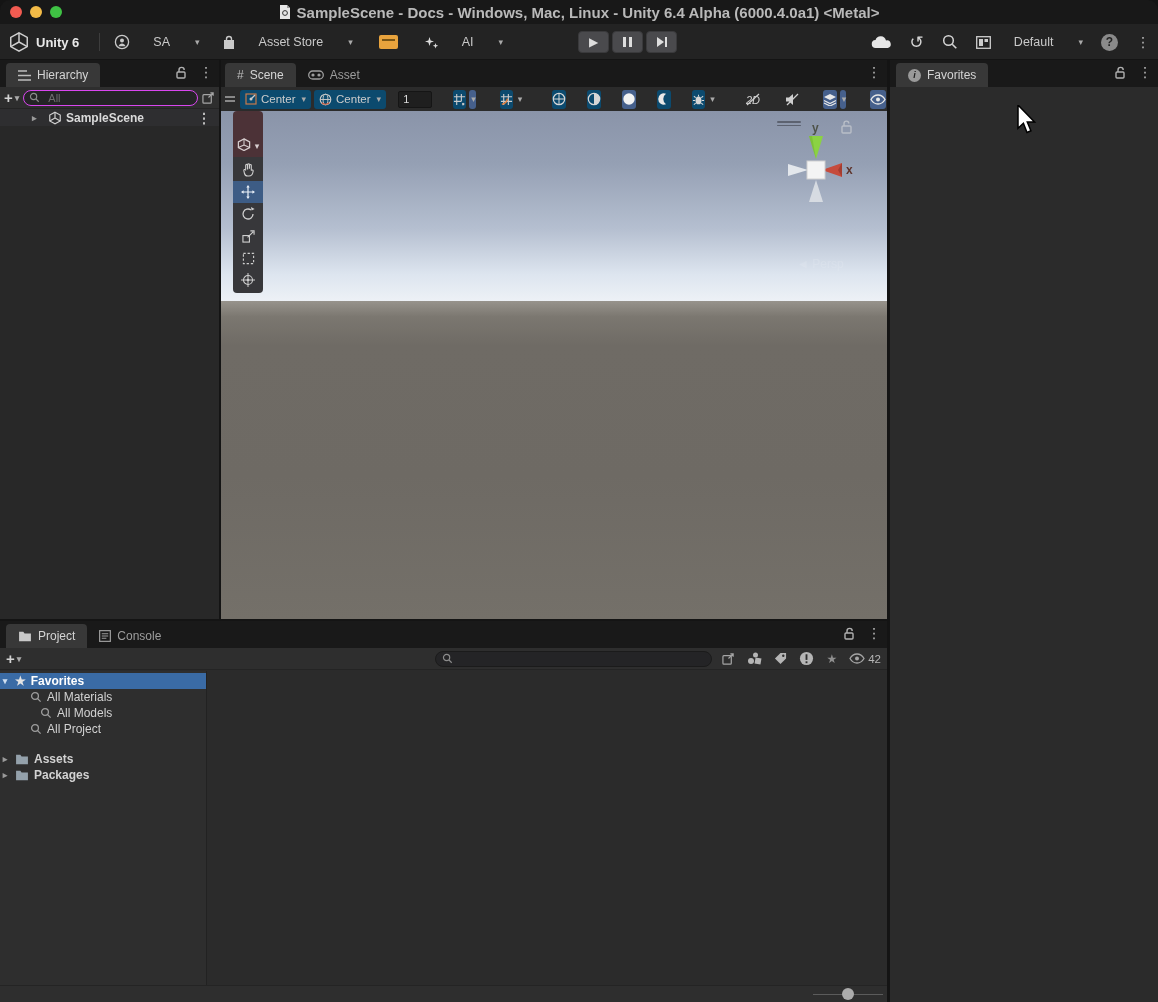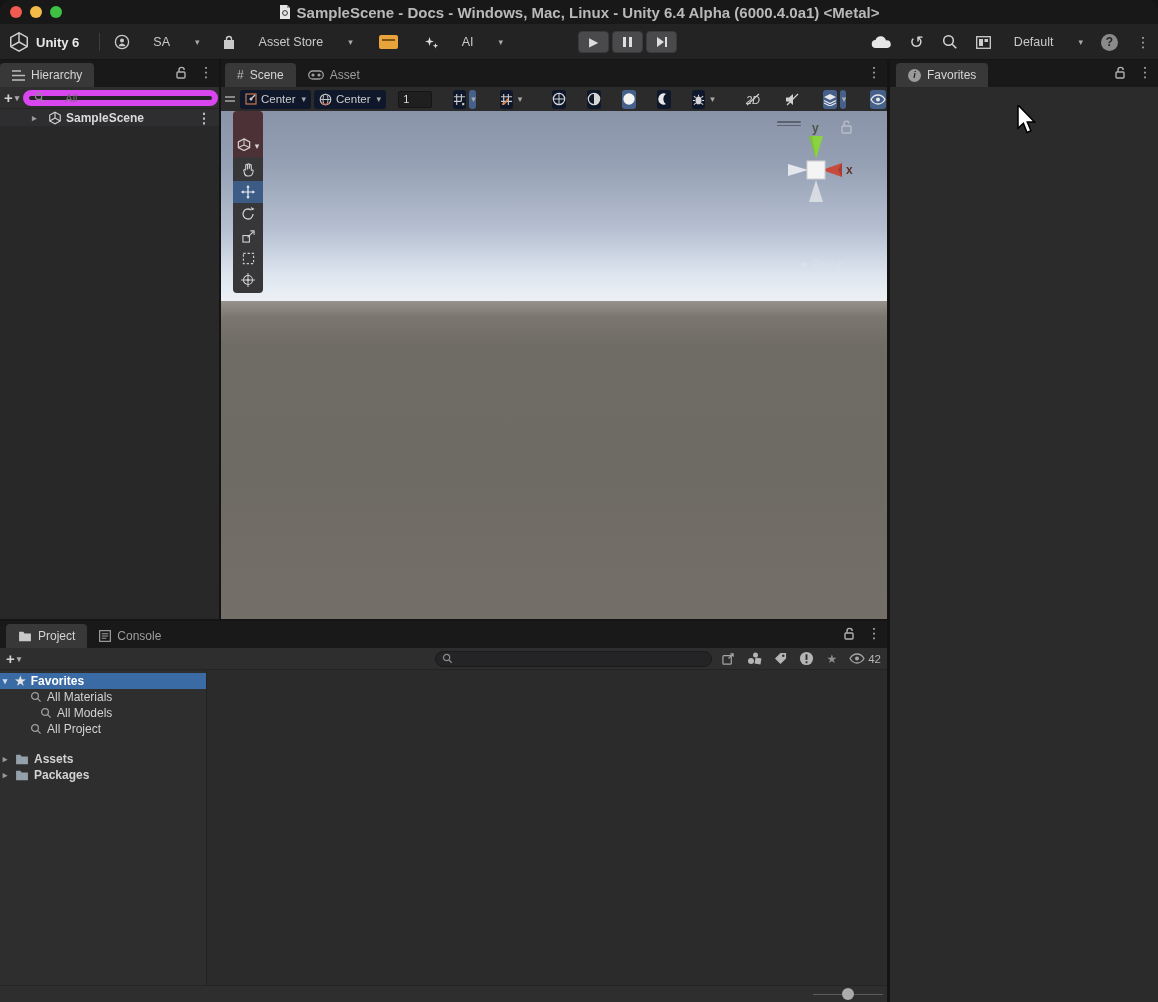--- a/index.html
+++ b/index.html
@@ -44,33 +44,33 @@
   .tab { height:24px; padding:0 12px; display:flex; align-items:center; gap:6px;
     color:#9d9d9d; font-size:12px; border-radius:4px 4px 0 0; }
   .tab.active { background:#383838; color:#d4d4d4; }
   .tab-tools { position:absolute; right:6px; top:5px; display:flex; gap:12px; align-items:center; }
 
   
   .hierarchy { position:absolute; left:0; top:60px; width:219px; height:559px; background:#282828; }
   .h-toolbar { position:absolute; left:0; top:27px; right:0; height:22px; background:#2e2e2e;
     display:flex; align-items:center; padding:0 4px; gap:4px; border-bottom:1px solid #242424; }
   .plusbtn { color:#d2d2d2; font-size:15px; font-weight:bold; display:flex; align-items:center; }
-  .searchfield { flex:1; height:16px; background:#242426; border:6px solid #d946ef; border-radius:8px;
-    display:flex; align-items:center; padding:0 5px; gap:20px; }
+  .searchfield { flex:1; height:16px; background:#242426; border:1px solid #d946ef; border-radius:8px;
+    display:flex; align-items:center; padding:0 5px; gap:8px; }
   .searchfield input { flex:1; min-width:0; background:transparent; border:none; outline:none;
     color:#cfcfcf; font-size:11px; font-family:"Liberation Sans",sans-serif; }
   .searchfield input::placeholder { color:#6f6f6f; }
   .scene-row { position:absolute; left:0; top:49px; right:0; height:17px; background:#2e2e30;
     display:flex; align-items:center; padding-left:34px; gap:4px; color:#dadada; font-size:12px; font-weight:bold; }
 
   
   .scenepanel { position:absolute; left:221px; top:60px; width:666px; height:559px; background:#282828; }
   .s-toolbar { position:absolute; left:0; top:27px; right:0; height:24px; background:#2b2b2b;
     display:flex; align-items:center; padding:0 4px; gap:3px; }
-  .sbtn { height:19px; background:#0f172a; border-radius:3px; display:flex; align-items:center;
+  .sbtn { height:19px; background:#0c4a6e; border-radius:3px; display:flex; align-items:center;
     padding:0 5px; gap:4px; color:#cccccc; font-size:11.5px; }
   .sbtn.blue { background:#46608c; }
   .sbtn.icon { width:24px; padding:0; justify-content:center;margin-left:18px; }
   .ddbtn { width:13px; height:19px; border-radius:3px; display:flex; align-items:center; justify-content:center; }
   .ddbtn.blue { background:#46608c; }
   .s-sep { width:1px; height:15px; background:#434343; margin:0 3px; }
   .numfield { width:34px; height:17px; background:#1f1f1f; border:1px solid #151515; border-radius:2px;
     color:#dcdcdc; font-size:11px; padding:0 4px; font-family:"Liberation Sans",sans-serif; }
 
   .viewport { position:absolute; left:0; top:51px; right:0; bottom:0; overflow:hidden; }
@@ -221,21 +221,21 @@
         <span>Default</span>
         <span class="dd">▾</span>
       </div>
       <span class="helpcircle">?</span>
       <span class="kebab">⋮</span>
     </div>
   </div>
 
   <div class="hierarchy">
     <div class="tabbar">
-      <div class="tab active" style="justify-content:flex-end;">
+      <div class="tab active" style="margin-left:6px;justify-content:flex-end;">
         <svg width="13" height="11" viewBox="0 0 13 11">
           <path d="M0 1h9M0 5.5h13M0 10h13" stroke="#bdbdbd" stroke-width="1.5"></path>
         </svg>
         <span>Hierarchy</span>
       </div>
       <div class="tab-tools">
         <svg width="11" height="13" viewBox="0 0 11 13">
           <rect x="1" y="6" width="8" height="6" rx="1" fill="none" stroke="#b0b0b0" stroke-width="1.4"></rect>
           <path d="M3 6V4a2.6 2.6 0 015.2 0" fill="none" stroke="#b0b0b0" stroke-width="1.4"></path>
         </svg>

